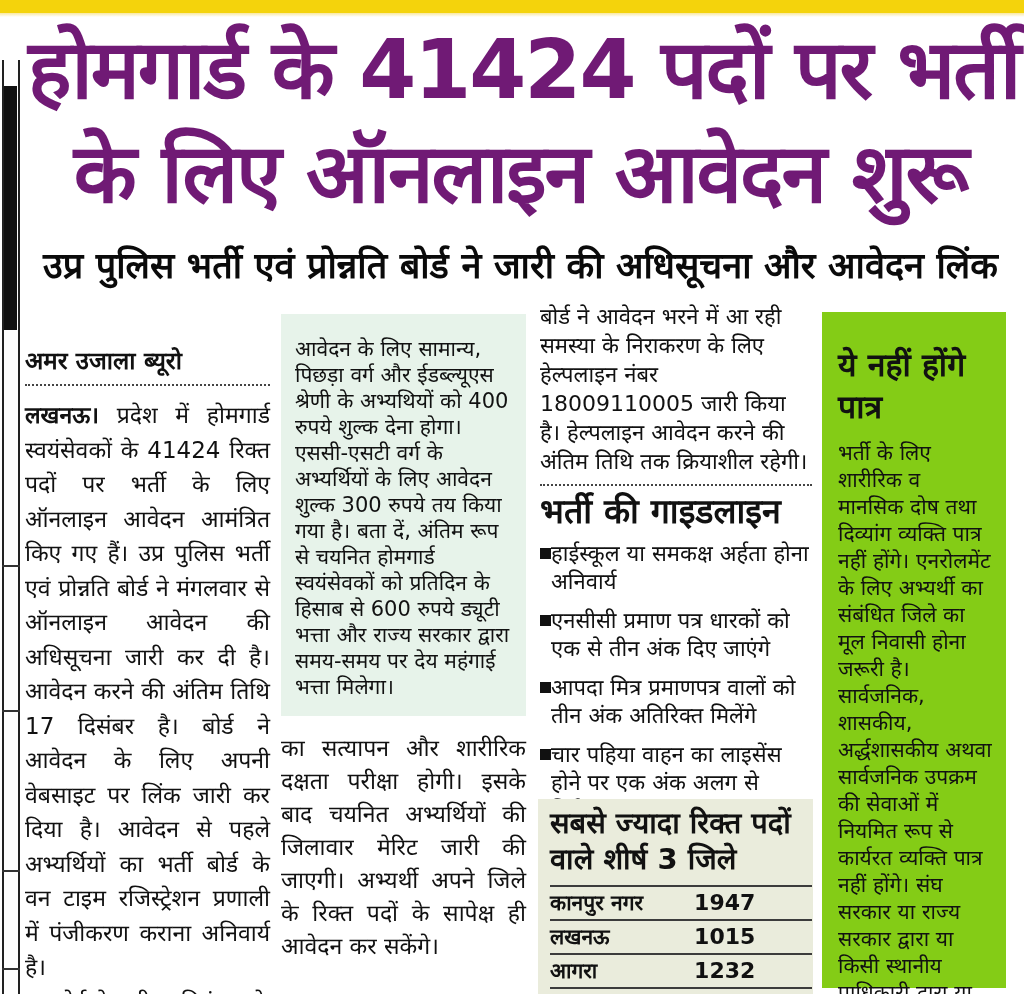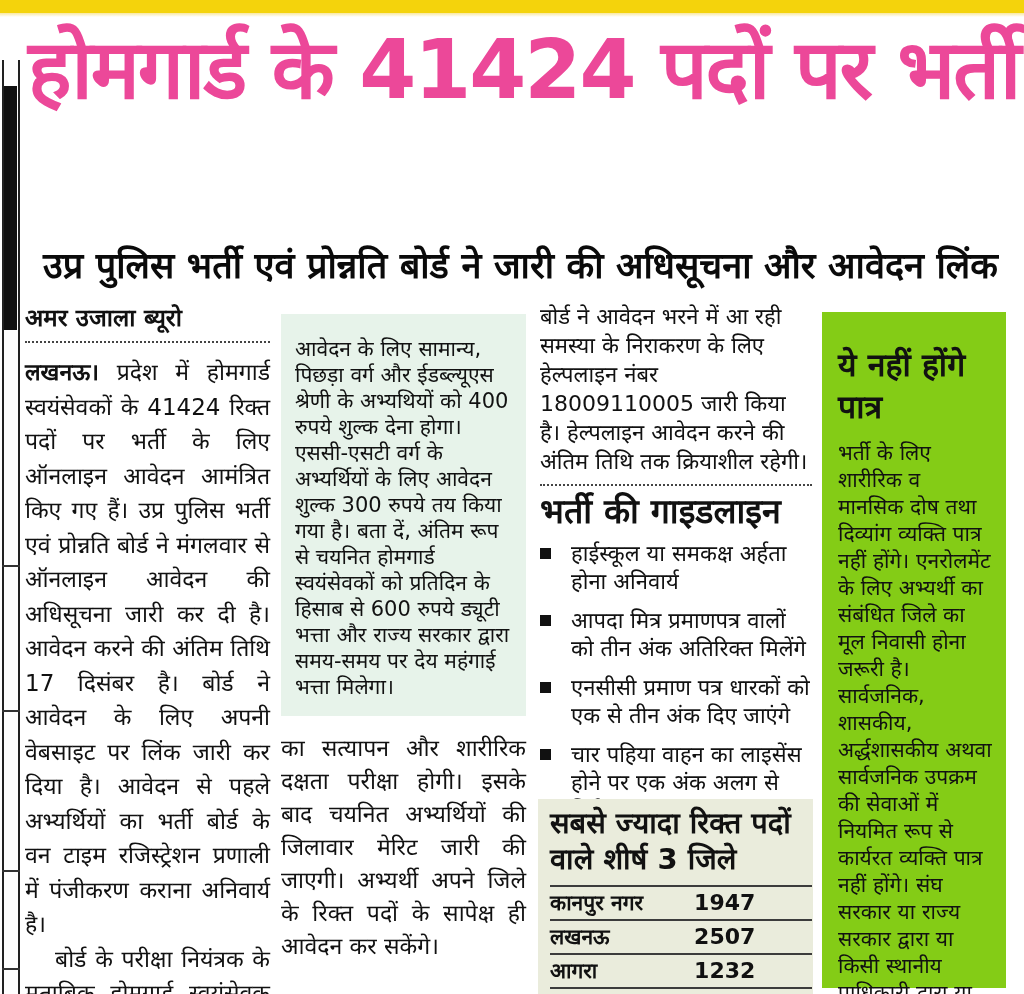--- a/index.html
+++ b/index.html
@@ -18,32 +18,32 @@
   
   .edge-line-a { position:absolute; left:2px; top:60px; width:2px; height:934px; background:#222; }
   .edge-line-b { position:absolute; left:18px; top:60px; width:2px; height:934px; background:#222; }
   .edge-bar    { position:absolute; left:4px; top:86px; width:13px; height:244px; background:#111; }
   .edge-tick   { position:absolute; left:2px; width:18px; height:2px; background:#333; }
 
   
   .headline {
     position:absolute; left:28px; top:18px; width:985px; height:220px;
     font-size:82px; line-height:104px; font-weight:800; letter-spacing:-2px;
-    text-align:center; color:#ec4899; white-space:nowrap;
+    text-align:center; color:#701a75; white-space:nowrap;
   }
   .subheadline {
     position:absolute; left:28px; top:244px; width:985px;
     font-size:36px; line-height:44px; font-weight:700; text-align:center; color:#0a0a0a;
   }
 
   .dotted { border-top:2px dotted #444; height:0; }
 
   
   .col1 { position:absolute; left:25px; top:300px; width:245px; }
-  .byline { font-size:24px; font-weight:700; padding-bottom:8px; }
+  .byline { font-size:24px; font-weight:700; padding-bottom:8px;margin-top:43px; }
   .col1 .dotted { margin-bottom:12px; }
   .body-text { font-size:23px; line-height:34.5px; font-weight:500; text-align:justify; }
   .body-text p.indent { text-indent:30px; }
   .dateline { font-weight:800; }
 
   
   .col2 { position:absolute; left:281px; top:300px; width:245px; }
   .standfirst { font-size:26px; line-height:31px; font-weight:700; text-align:center; padding:0 2px; }
   .fee-box {
     margin-top:14px; background:#e7f3ea; padding:14px 14px 16px 14px;
@@ -51,21 +51,21 @@
   .fee-box-heading { font-size:32px; line-height:43px; font-weight:700; }
   .fee-box-body { margin-top:8px; font-size:21px; line-height:26px; font-weight:500; }
   .col2-continuation { margin-top:16px; font-size:23px; line-height:33px; font-weight:500; text-align:justify; }
 
   
   .col3 { position:absolute; left:540px; top:296px; width:272px; }
   .section-heading { font-size:34px; line-height:42px; font-weight:700; }
   .helpline-body { margin-top:6px; font-size:22px; line-height:29px; font-weight:500; }
   .col3 .dotted { margin-top:8px; margin-bottom:4px; }
   .bullets { margin-top:8px; list-style:none; }
-  .bullets li { display:flex; gap:20px; margin-bottom:11px; font-size:22px; line-height:28px; font-weight:500; }
+  .bullets li { display:flex; gap:0; margin-bottom:11px; font-size:22px; line-height:28px; font-weight:500; }
   .bullet-square { flex:0 0 auto; width:11px; height:11px; background:#111; margin-top:8px; }
 
   
   .vacancy-box {
     position:absolute; left:538px; top:799px; width:275px; height:195px;
     background:#eaecdc; padding:6px 1px 0 12px; overflow:hidden;
   }
   .vacancy-heading { font-size:29px; line-height:36px; font-weight:700; }
   .vacancy-rows { margin-top:8px; }
   .vacancy-row { display:flex; border-top:2px solid #3c3c3c; padding:4px 0 4px 0; }
@@ -91,20 +91,21 @@
   <div class="edge-line-a"></div>
   <div class="edge-line-b"></div>
   <div class="edge-bar"></div>
   <div class="edge-tick" style="top:565px;"></div>
   <div class="edge-tick" style="top:710px;"></div>
   <div class="edge-tick" style="top:870px;"></div>
   <div class="edge-tick" style="top:968px;"></div>
 
   <div class="headline">
     <div>होमगार्ड के 41424 पदों पर भर्ती</div>
+    <div>के लिए ऑनलाइन आवेदन शुरू</div>
   </div>
   <div class="subheadline">उप्र पुलिस भर्ती एवं प्रोन्नति बोर्ड ने जारी की अधिसूचना और आवेदन लिंक</div>
 
   <div class="col1">
     <div class="byline">अमर उजाला ब्यूरो</div>
     <div class="dotted"></div>
     <div class="body-text">
       <p><span class="dateline">लखनऊ।</span><span> प्रदेश में होमगार्ड स्वयंसेवकों के 41424 रिक्त पदों पर भर्ती के लिए ऑनलाइन आवेदन आमंत्रित किए गए हैं। उप्र पुलिस भर्ती एवं प्रोन्नति बोर्ड ने मंगलवार से ऑनलाइन आवेदन की अधिसूचना जारी कर दी है। आवेदन करने की अंतिम तिथि 17 दिसंबर है। बोर्ड ने आवेदन के लिए अपनी वेबसाइट पर लिंक जारी कर दिया है। आवेदन से पहले अभ्यर्थियों का भर्ती बोर्ड के वन टाइम रजिस्ट्रेशन प्रणाली में पंजीकरण कराना अनिवार्य है।</span></p>
       <p class="indent">बोर्ड के परीक्षा नियंत्रक के मुताबिक होमगार्ड स्वयंसेवक के पद पर पुरुष और महिला अभ्यर्थी आवेदन कर सकेंगे। महिलाओं को 20 फीसदी आरक्षण भी मिलेगा। आवेदन प्रक्रिया पूरी होने के बाद 100 अंकों की सामान्य ज्ञान की ओएमआर आधारित दो घंटे की लिखित परीक्षा होगी।</p>
 
@@ -122,25 +123,25 @@
     <div class="helpline-body">बोर्ड ने आवेदन भरने में आ रही समस्या के निराकरण के लिए हेल्पलाइन नंबर 18009110005 जारी किया है। हेल्पलाइन आवेदन करने की अंतिम तिथि तक क्रियाशील रहेगी।</div>
     <div class="dotted"></div>
     <div class="section-heading">भर्ती की गाइडलाइन</div>
     <ul class="bullets">
       <li>
           <span class="bullet-square"></span>
           <span>हाईस्कूल या समकक्ष अर्हता होना अनिवार्य</span>
         </li>
       <li>
           <span class="bullet-square"></span>
-          <span>आपदा मित्र प्रमाणपत्र वालों को तीन अंक अतिरिक्त मिलेंगे</span>
+          <span>एनसीसी प्रमाण पत्र धारकों को एक से तीन अंक दिए जाएंगे</span>
         </li>
       <li>
           <span class="bullet-square"></span>
-          <span>एनसीसी प्रमाण पत्र धारकों को एक से तीन अंक दिए जाएंगे</span>
+          <span>आपदा मित्र प्रमाणपत्र वालों को तीन अंक अतिरिक्त मिलेंगे</span>
         </li>
       <li>
           <span class="bullet-square"></span>
           <span>चार पहिया वाहन का लाइसेंस होने पर एक अंक अलग से मिलेगा</span>
         </li>
       <li>
           <span class="bullet-square"></span>
           <span>होमगार्ड एनरोलमेंट के लिए कोई प्रतीक्षा सूची नहीं बनेगी</span>
         </li>
       <li>
@@ -152,21 +153,21 @@
 
   <div class="vacancy-box">
     <div class="vacancy-heading">सबसे ज्यादा रिक्त पदों वाले शीर्ष 3 जिले</div>
     <div class="vacancy-rows">
       <div class="vacancy-row">
         <span class="vacancy-district">कानपुर नगर</span>
         <span class="vacancy-count">1947</span>
       </div>
       <div class="vacancy-row">
         <span class="vacancy-district">लखनऊ</span>
-        <span class="vacancy-count">2507</span>
+        <span class="vacancy-count">1015</span>
       </div>
       <div class="vacancy-row">
         <span class="vacancy-district">आगरा</span>
         <span class="vacancy-count">1232</span>
       </div>
       <div class="vacancy-row">
         <span class="vacancy-district">प्रयागराज</span>
         <span class="vacancy-count">1219</span>
       </div>
     </div>

